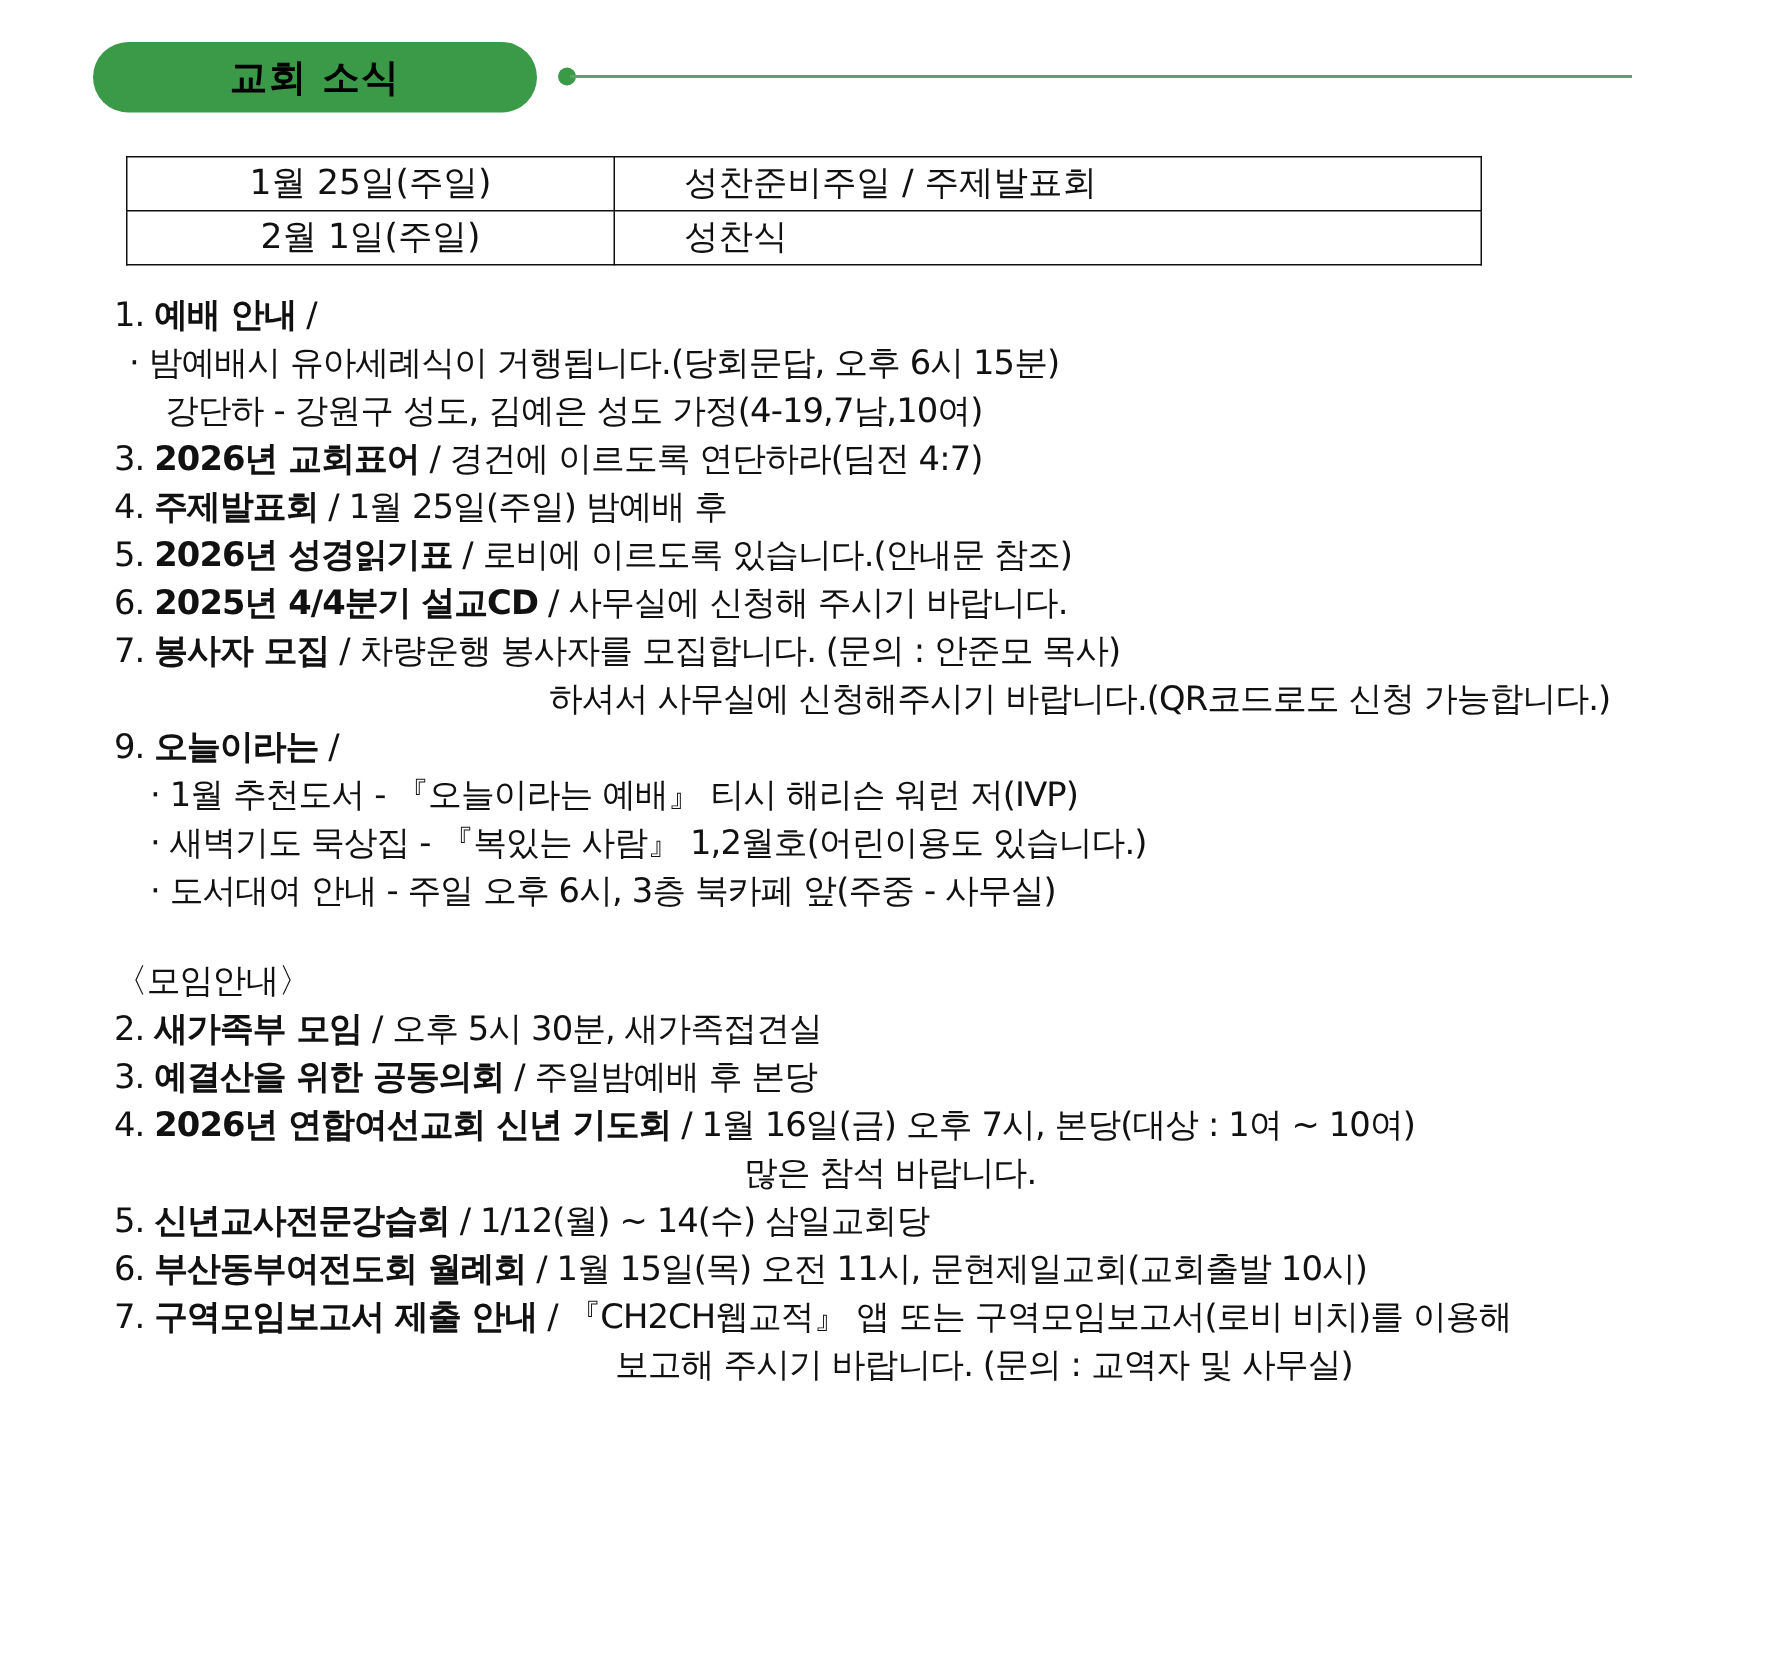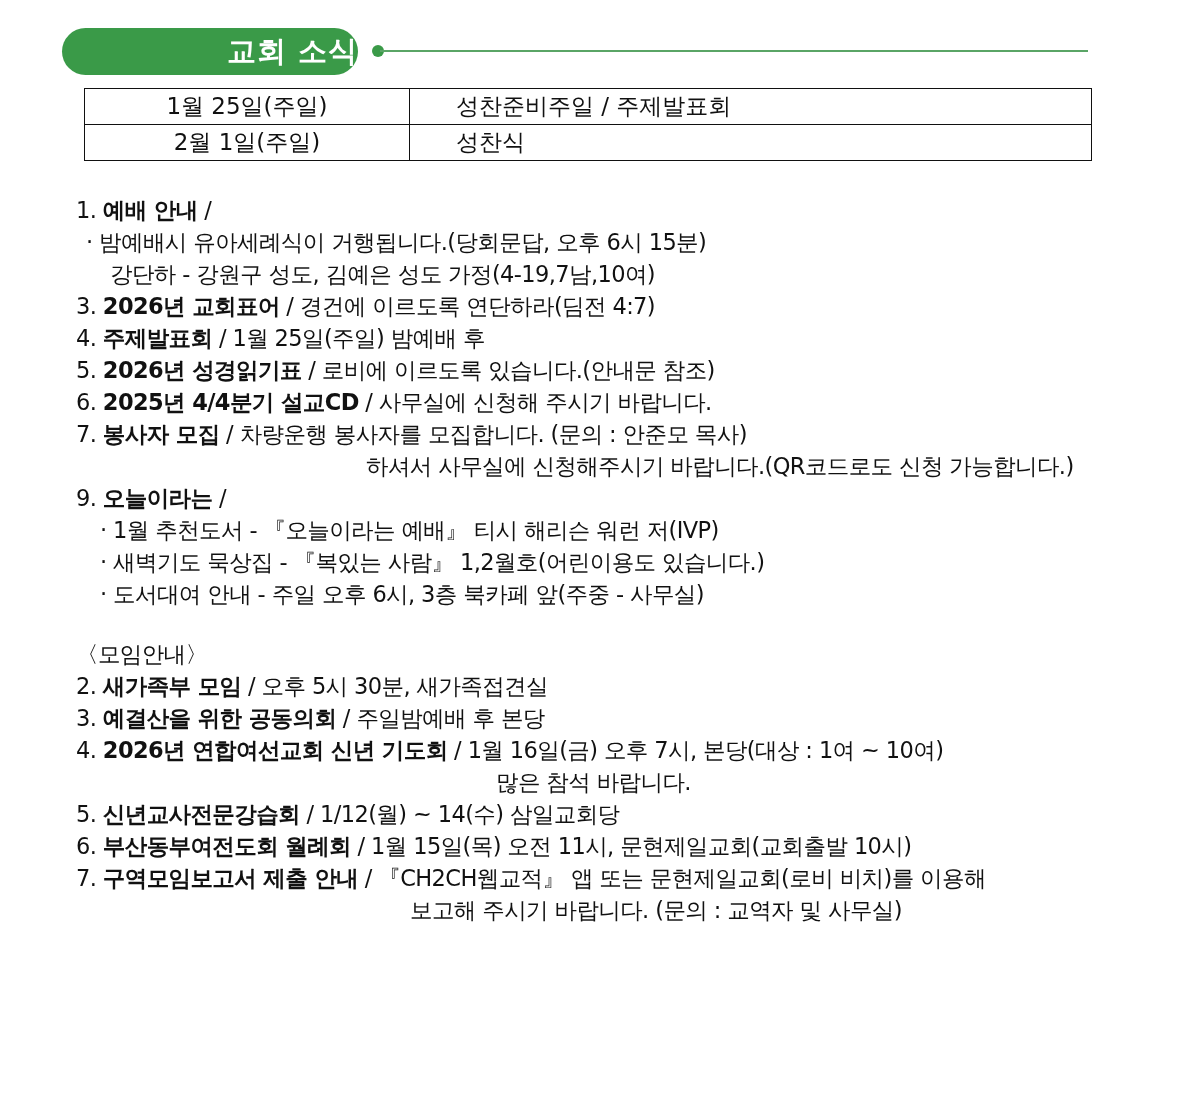--- a/index.html
+++ b/index.html
@@ -4,33 +4,33 @@
 <style>
   html, body { margin: 0; padding: 0; background: #ffffff; }
   body {
     width: 1186px; height: 1104px; position: relative; overflow: hidden;
     font-family: "DejaVu Sans", "Liberation Sans", sans-serif;
     color: #111111;
   }
   .pill {
     position: absolute; left: 62px; top: 28px; width: 296px; height: 47px;
     background: #3a9a48; border-radius: 24px;
-    display: flex; align-items: center; justify-content: flex-end;
-    color: #ffffff; font-weight: bold; font-size: 29px; letter-spacing: 1px;
+    display: flex; align-items: center; justify-content: center;
+    color: #000000; font-weight: bold; font-size: 25px; letter-spacing: 1px;
   }
   .rule-dot {
     position: absolute; left: 372px; top: 45px; width: 12px; height: 12px;
     border-radius: 50%; background: #3a9a48;
   }
   .rule-line {
     position: absolute; left: 380px; top: 50px; width: 708px; height: 2px;
     background: #5aa566;
   }
   table.sched {
-    position: absolute; left: 84px; top: 88px; width: 1008px;
+    position: absolute; left: 84px; top: 104px; width: 904px;
     border-collapse: collapse; font-size: 23px;
   }
   table.sched td {
     border: 1.5px solid #111; height: 35px; padding: 0; line-height: 35px;
   }
   table.sched td.date { width: 324px; text-align: center; }
   table.sched td.event { padding-left: 46px; }
   .content {
     position: absolute; left: 76px; top: 194px; width: 1030px;
     font-size: 22.5px; line-height: 32px; letter-spacing: -0.6px;
@@ -116,16 +116,16 @@
     <span>4. </span><span class="b">2026년 연합여선교회 신년 기도회</span><span> / 1월 16일(금) 오후 7시, 본당(대상 : 1여 ~ 10여)</span>
   </div>
   <div class="line indent4">많은 참석 바랍니다.</div>
   <div class="line">
     <span>5. </span><span class="b">신년교사전문강습회</span><span> / 1/12(월) ~ 14(수) 삼일교회당</span>
   </div>
   <div class="line">
     <span>6. </span><span class="b">부산동부여전도회 월례회</span><span> / 1월 15일(목) 오전 11시, 문현제일교회(교회출발 10시)</span>
   </div>
   <div class="line">
-    <span>7. </span><span class="b">구역모임보고서 제출 안내</span><span> / 『CH2CH웹교적』 앱 또는 문현제일교회(로비 비치)를 이용해</span>
+    <span>7. </span><span class="b">구역모임보고서 제출 안내</span><span> / 『CH2CH웹교적』 앱 또는 구역모임보고서(로비 비치)를 이용해</span>
   </div>
   <div class="line indent7">보고해 주시기 바랍니다. (문의 : 교역자 및 사무실)</div>
 </div>
 
 </body></html>

